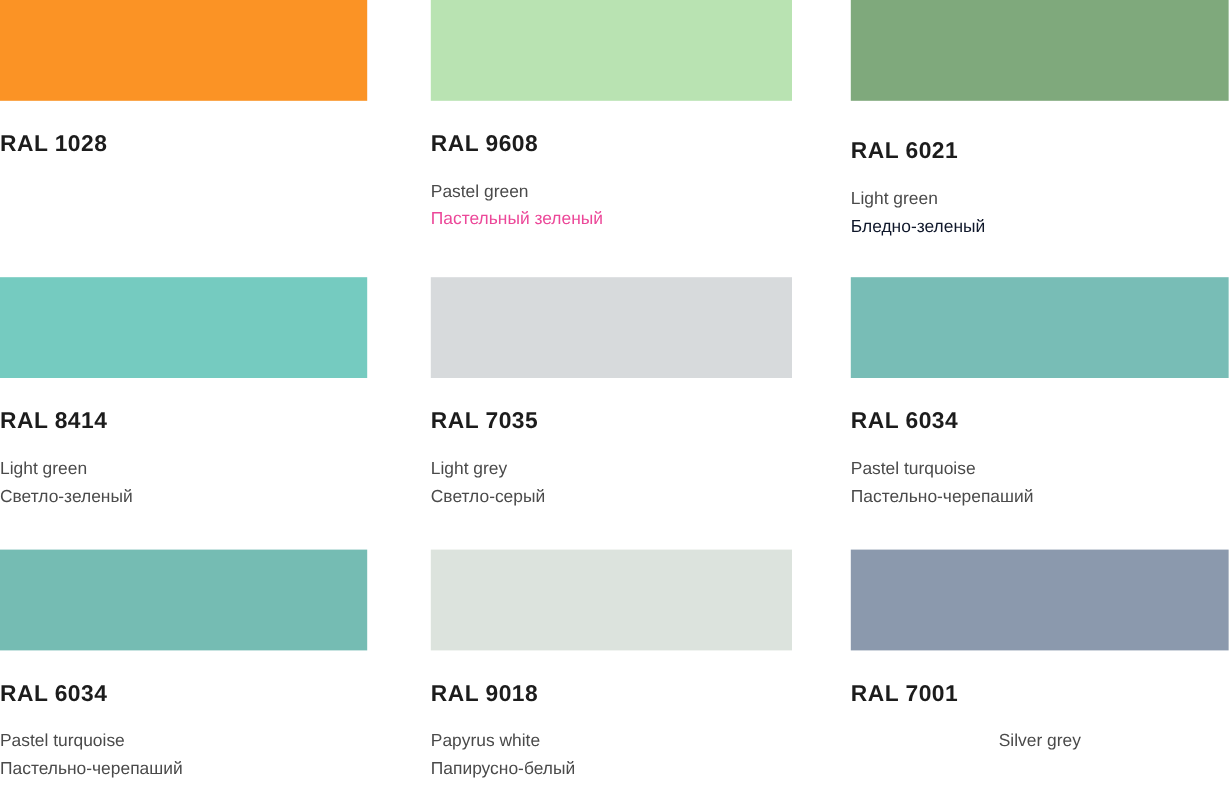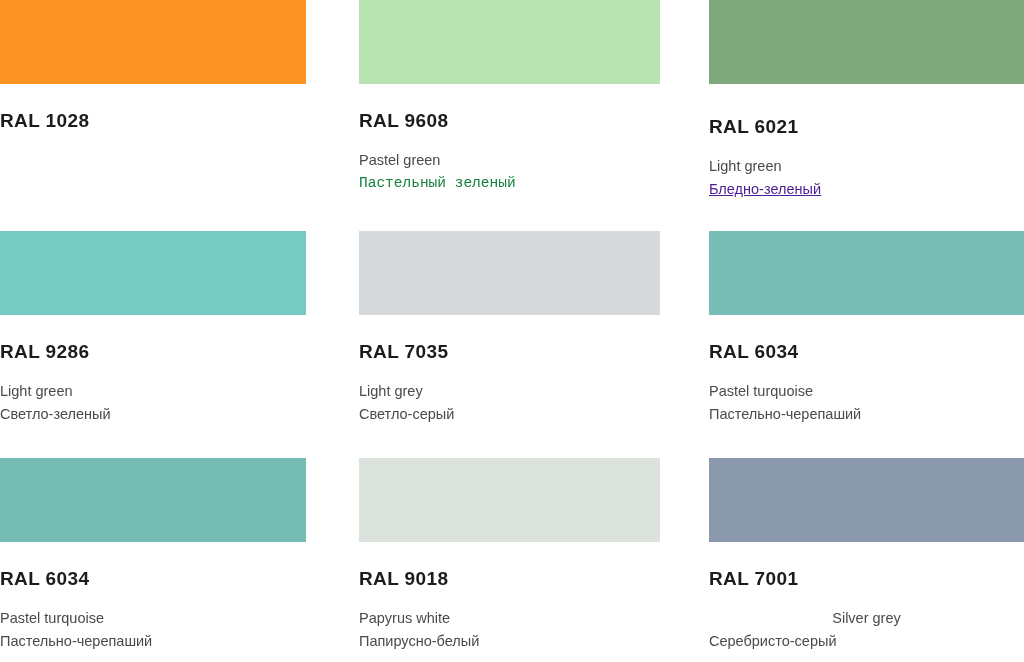--- a/index.html
+++ b/index.html
@@ -68,40 +68,40 @@
       <div class="swatch-code" style="color: rgb(28, 28, 28);">RAL 1028</div>
     </div>
   </div>
   <div class="gutter"></div>
   <div class="swatch-cell row-1">
     <div class="swatch-cell-inner">
       <div class="swatch-chip" style="background-color: rgb(185, 227, 178);"></div>
       <div class="swatch-code" style="color: rgb(28, 28, 28);">RAL 9608</div>
       <div class="swatch-names">
         <div class="swatch-name-en" style="color: rgb(74, 74, 74);">Pastel green</div>
-        <div class="swatch-name-ru" style="color: #15803d; font-family: Liberation Mono, monospace;">Пастельный зеленый</div>
+        <div class="swatch-name-ru" style="color: #ec4899;">Пастельный зеленый</div>
       </div>
     </div>
   </div>
   <div class="gutter"></div>
   <div class="swatch-cell row-1">
     <div class="swatch-cell-inner">
       <div class="swatch-chip" style="background-color: rgb(127, 169, 124);"></div>
       <div class="swatch-code" style="color: rgb(28, 28, 28); margin-top: 32px;">RAL 6021</div>
       <div class="swatch-names">
         <div class="swatch-name-en" style="color: rgb(74, 74, 74);">Light green</div>
-        <div class="swatch-name-ru" style="color: #4c1d95; text-decoration: underline;">Бледно-зеленый</div>
+        <div class="swatch-name-ru" style="color: #0f172a;">Бледно-зеленый</div>
       </div>
     </div>
   </div>
 
   <div class="swatch-cell row-2">
     <div class="swatch-cell-inner">
       <div class="swatch-chip" style="background-color: rgb(117, 203, 192);"></div>
-      <div class="swatch-code" style="color: rgb(28, 28, 28);">RAL 9286</div>
+      <div class="swatch-code" style="color: rgb(28, 28, 28);">RAL 8414</div>
       <div class="swatch-names">
         <div class="swatch-name-en" style="color: rgb(74, 74, 74);">Light green</div>
         <div class="swatch-name-ru" style="color: rgb(74, 74, 74);">Светло-зеленый</div>
       </div>
     </div>
   </div>
   <div class="gutter"></div>
   <div class="swatch-cell row-2">
     <div class="swatch-cell-inner">
       <div class="swatch-chip" style="background-color: rgb(215, 218, 220);"></div>
@@ -145,18 +145,17 @@
       </div>
     </div>
   </div>
   <div class="gutter"></div>
   <div class="swatch-cell row-3">
     <div class="swatch-cell-inner">
       <div class="swatch-chip" style="background-color: rgb(139, 153, 173);"></div>
       <div class="swatch-code" style="color: rgb(28, 28, 28);">RAL 7001</div>
       <div class="swatch-names">
         <div class="swatch-name-en" style="color: rgb(74, 74, 74); text-align: center;">Silver grey</div>
-        <div class="swatch-name-ru" style="color: rgb(74, 74, 74);">Серебристо-серый</div>
       </div>
     </div>
   </div>
 
 </div>
 
 </body></html>

